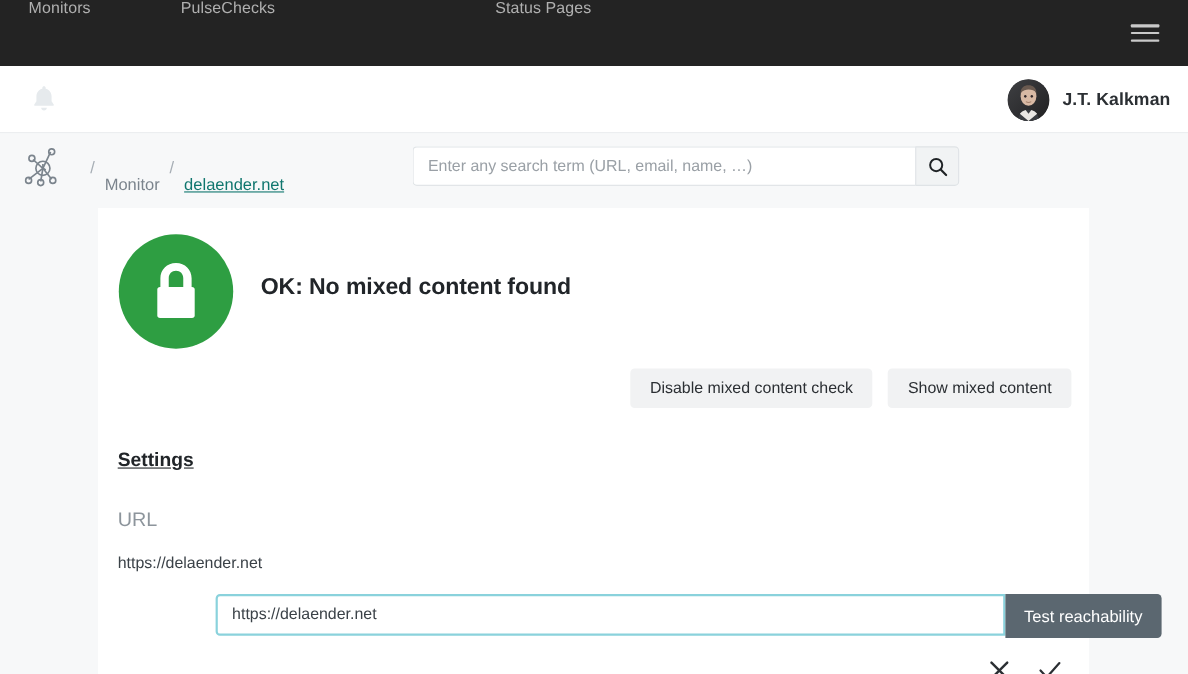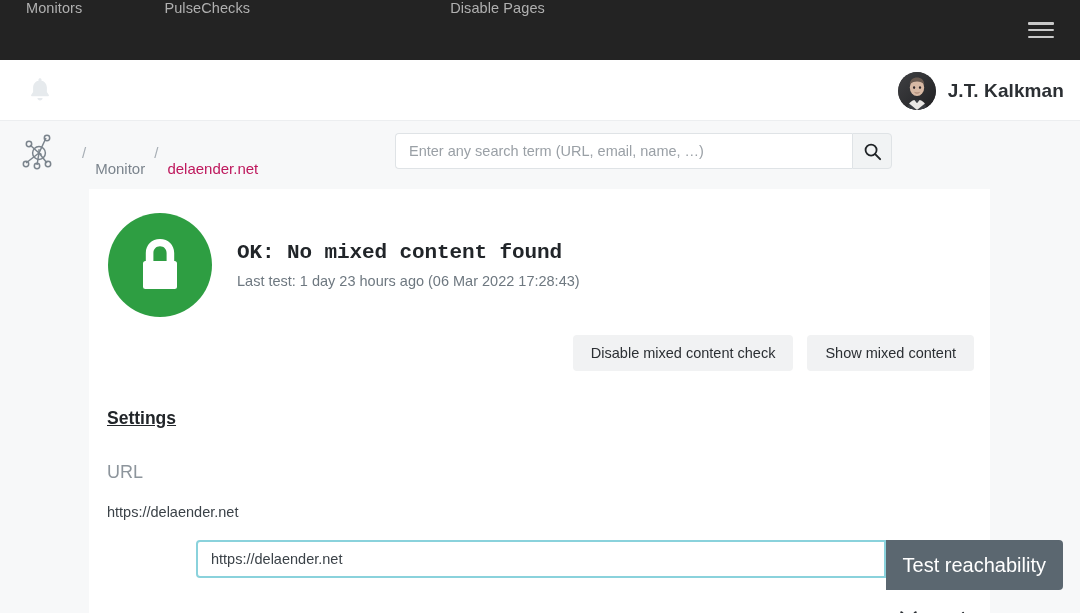--- a/index.html
+++ b/index.html
@@ -86,21 +86,21 @@
   .bell {
     margin-left: 27px;
     width: 26px;
     height: 28px;
     flex: none;
     cursor: pointer;
   }
 
   .search-group {
     position: absolute;
-    left: 395px;
+    left: 375px;
     top: 73px;
     display: flex;
     height: 36px;
   }
   .search-input {
     width: 457px;
     height: 36px;
     border: 1px solid #dfe3e6;
     border-right: none;
     border-radius: 4px 0 0 4px;
@@ -138,21 +138,21 @@
   .avatar {
     width: 38px;
     height: 38px;
     border-radius: 50%;
     overflow: hidden;
     flex: none;
     background: #3d3d3f;
     display: block;
   }
   .user-name {
-    font-size: 19px;
+    font-size: 16px;
     font-weight: bold;
     color: #2b2f33;
     letter-spacing: .1px;
     white-space: nowrap;
   }
 
   
   .breadcrumb {
     height: 62px;
     display: flex;
@@ -163,21 +163,21 @@
   .crumb-icon { flex: none; margin-right: 17px; }
   .crumb-sep { color: #a7aeb5; font-size: 15px; margin: 0 9px; }
   .crumb {
     color: #7b848d;
     font-size: 15px;
     text-decoration: none;
     white-space: nowrap;
     cursor: pointer;
     margin-top: 32px;
   }
-  .crumb.current { color: #be185d; }
+  .crumb.current { color: #0f766e; text-decoration: underline; }
 
   
   .card {
     position: absolute;
     left: 89px;
     top: 189px;
     width: 901px;
     background: #fff;
     min-height: 424px;
     padding: 0;
@@ -197,21 +197,20 @@
     align-items: center;
     justify-content: center;
   }
   .status-text { margin-left: 25px; }
   .status-title {
     font-size: 21px;
     font-weight: bold;
     color: #212529;
     letter-spacing: -.1px;
     margin-bottom: 9px;
-    font-family: Liberation Mono, monospace;
   }
   .status-sub {
     font-size: 14.5px;
     color: #6e7880;
   }
 
   .btn-row {
     display: flex;
     justify-content: flex-end;
     gap: 14px;
@@ -260,26 +259,26 @@
     border: 2px solid #8ad2dc;
     border-radius: 4px 0 0 4px;
     padding: 0 13px;
     font-size: 14.5px;
     font-family: "Liberation Sans", sans-serif;
     color: #3b4248;
     outline: none;
     background: #fff;
   }
   .reach-btn {
-    height: 50px;
+    height: 40px;
     background: #5b6770;
     border: none;
     border-radius: 0 4px 4px 0;
     color: #fff;
-    font-size: 20px;
+    font-size: 15px;
     font-family: "Liberation Sans", sans-serif;
     padding: 0 17px;
     cursor: pointer;
     white-space: nowrap;
   }
 
   .confirm-row {
     display: flex;
     justify-content: flex-end;
     gap: 20px;
@@ -297,21 +296,21 @@
 </style>
 </head>
 <body>
 
 <div class="topbar">
 
 
   <div class="nav-links">
     <a class="nav-link n1" href="#">Monitors</a>
     <a class="nav-link n2" href="#">PulseChecks</a>
-    <a class="nav-link n3" href="#">Disable Pages</a>
+    <a class="nav-link n3" href="#">Status Pages</a>
   </div>
 
   <div class="hamburger">
     <span></span>
     <span></span>
     <span></span>
   </div>
 </div>
 
 <div class="searchbar">
@@ -384,21 +383,20 @@
 
   <div class="status-row">
     <div class="status-circle" style="background:#2e9e42">
       <svg width="56" height="62" viewBox="0 0 56 62">
         <path d="M28 5c-8.3 0-14.2 6-14.2 13.9V28h7.6v-9.1c0-3.8 2.7-6.7 6.6-6.7s6.6 2.9 6.6 6.7V28h7.6v-9.1C42.2 11 36.3 5 28 5z" fill="#ffffff"></path>
         <rect x="11" y="27" width="34" height="28" rx="2.5" fill="#ffffff"></rect>
       </svg>
     </div>
     <div class="status-text">
       <div class="status-title">OK: No mixed content found</div>
-      <div class="status-sub">Last test: 1 day 23 hours ago (06 Mar 2022 17:28:43)</div>
     </div>
   </div>
 
   <div class="btn-row">
     <button class="btn-light">Disable mixed content check</button>
     <button class="btn-light">Show mixed content</button>
   </div>
 
   <div class="settings-head">Settings</div>
 

